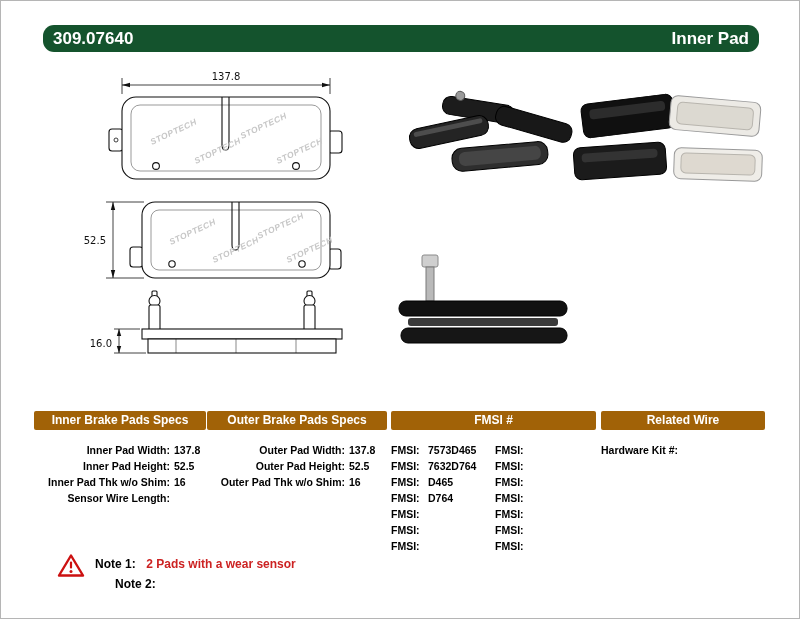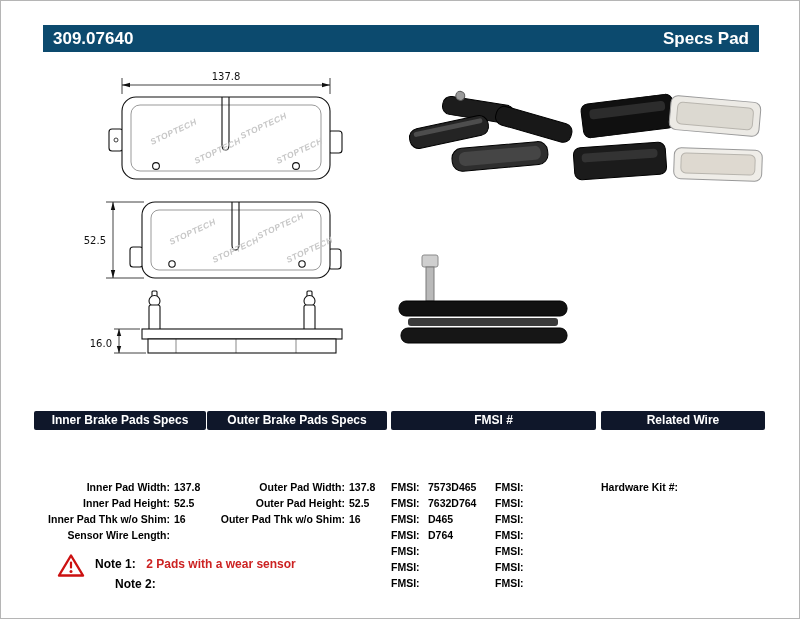--- a/index.html
+++ b/index.html
@@ -7,42 +7,42 @@
   body { font-family:"Liberation Sans", sans-serif; }
 
   .page {
     position:relative; width:800px; height:619px;
     background:#fff; border:1px solid #b5b5b5; overflow:hidden;
   }
 
   
   .header-bar {
     position:absolute; left:42px; top:24px; width:716px; height:27px;
-    background:#0c4a6e; color:#fff;
+    background:#14532d; color:#fff;
     display:flex; justify-content:space-between; align-items:center;
-    padding:0 10px; font-weight:bold; font-size:17px;
+    padding:0 10px; font-weight:bold; font-size:17px;border-radius:11px;
   }
 
   
   .drawings { position:absolute; left:55px; top:66px; width:330px; height:312px; }
   .photos   { position:absolute; left:393px; top:86px; width:378px; height:272px; }
   .dim-text { font-size:10px; fill:#111; font-family:"DejaVu Sans", sans-serif; }
   .wm text  { font-size:8.5px; fill:#c7c7c7; font-style:italic; font-weight:bold; letter-spacing:.5px; }
 
   
   .col { position:absolute; top:410px; }
   .col1 { left:33px;  width:172px; }
   .col2 { left:206px; width:180px; }
   .col3 { left:390px; width:205px; }
   .col4 { left:600px; width:164px; }
   .col-header {
-    background:#0f172a; color:#fff; font-weight:bold; font-size:12px;
+    background:#a16207; color:#fff; font-weight:bold; font-size:12px;
     text-align:center; height:19px; line-height:19px; border-radius:2px;
   }
-  .col-rows { padding-top:1px;margin-top:48px; }
+  .col-rows { padding-top:12px; }
   .spec-row, .fmsi-row {
     display:flex; font-size:10.5px; font-weight:bold; color:#000;
     height:16px; line-height:16px; white-space:nowrap;
   }
   .spec-label { text-align:right; }
   .col1 .spec-label { width:136px; }
   .col2 .spec-label { width:138px; }
   .col4 .spec-label { text-align:center; }
   .spec-value { margin-left:4px; }
   .fmsi-cell { display:flex; }
@@ -58,21 +58,21 @@
   .note-label { display:inline-block; min-width:44px; }
   .note-text.red { color:#cc2222; margin-left:4px; }
 </style>
 </head>
 <body>
 
 <div class="page">
 
   <div class="header-bar">
     <span>309.07640</span>
-    <span>Specs Pad</span>
+    <span>Inner Pad</span>
   </div>
 
   <svg class="drawings" viewBox="0 0 330 312">
 
     <g stroke="#111" fill="none" stroke-width="0.8">
       <line x1="66" y1="11" x2="66" y2="27"></line>
       <line x1="274" y1="11" x2="274" y2="27"></line>
       <line x1="66" y1="18" x2="274" y2="18"></line>
     </g>
     <polygon points="66,18 74,15.8 74,20.2" fill="#111"></polygon>

